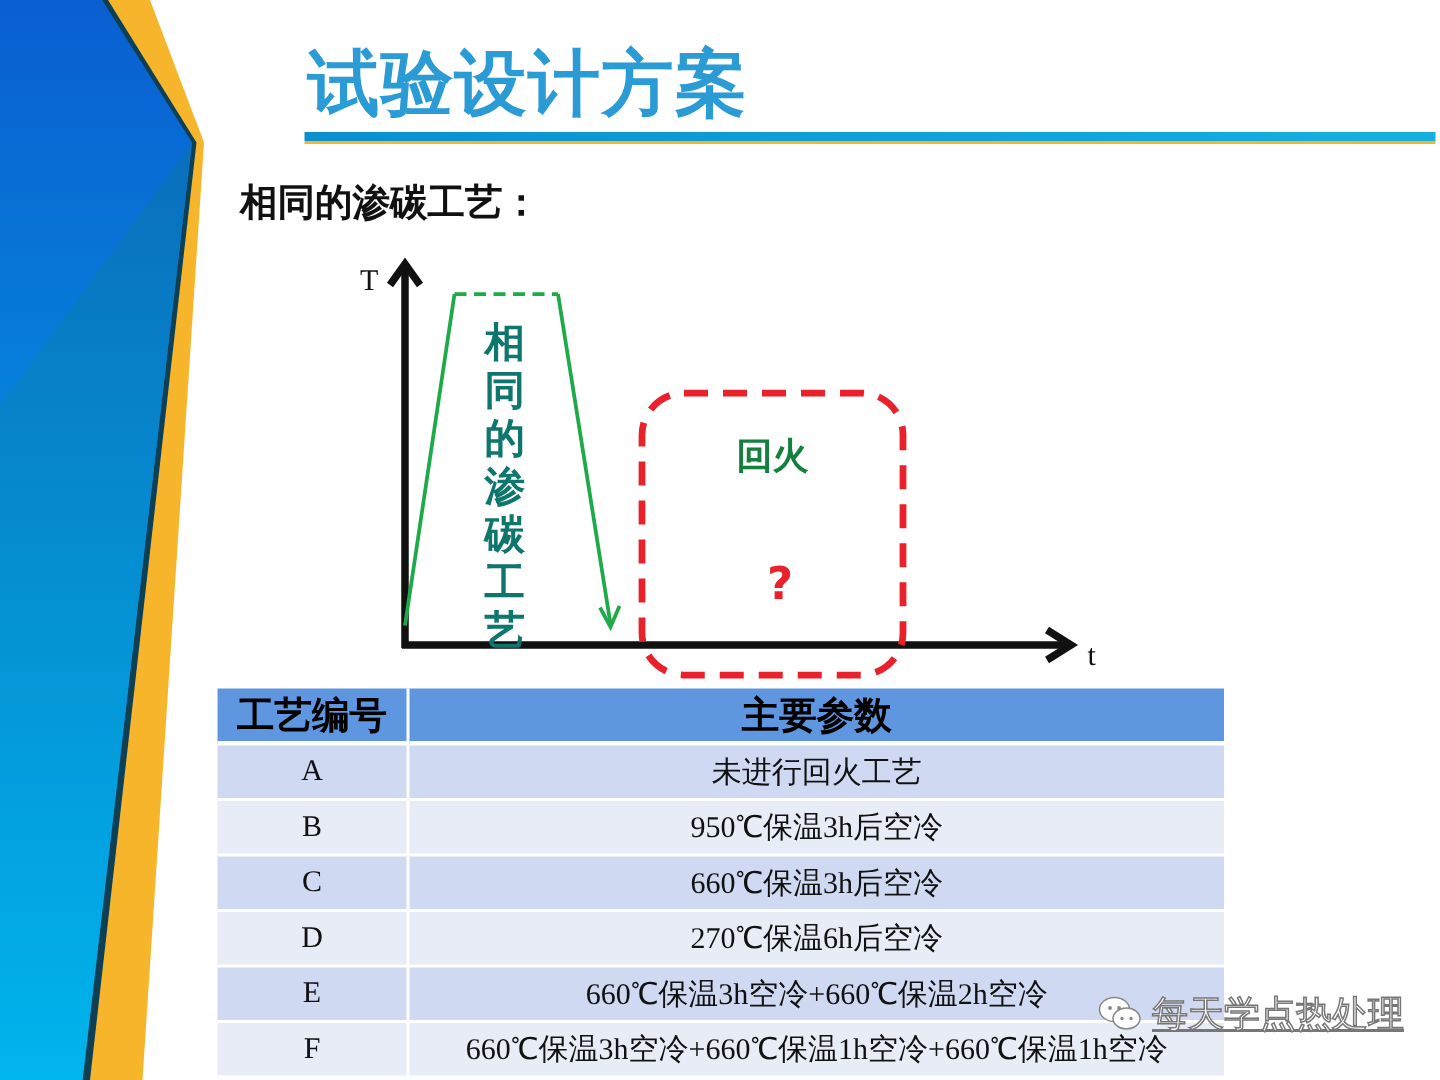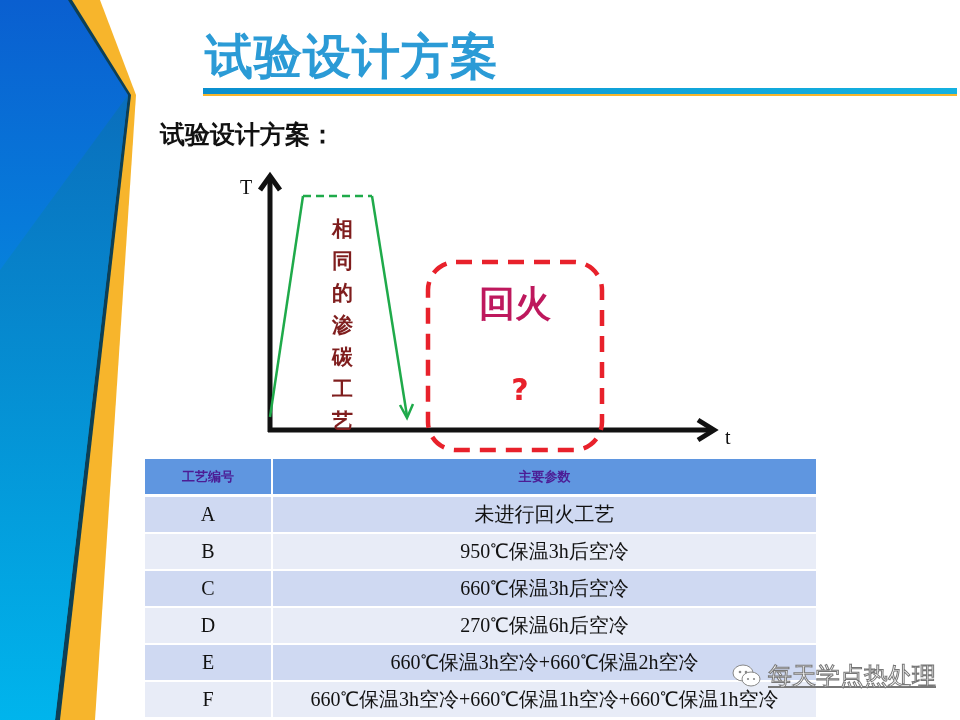--- a/index.html
+++ b/index.html
@@ -3,25 +3,25 @@
 <meta charset="utf-8">
 <style>
   html, body { margin:0; padding:0; }
   body { width:960px; height:720px; position:relative; overflow:hidden; background:#ffffff; font-family:"DejaVu Sans", sans-serif; }
   .deco { position:absolute; left:0; top:0; width:140px; height:720px; }
   .title { position:absolute; left:205px; top:26px; font-size:48px; font-weight:bold; color:#2b9bd6; letter-spacing:1px; line-height:60px; }
   .title-rule { position:absolute; left:203px; top:88px; width:754px; height:6px; background:linear-gradient(90deg,#0a8fcf,#14b1e0); }
   .title-rule2 { position:absolute; left:203px; top:94px; width:754px; height:2px; background:#f7b52c; }
   .subtitle { position:absolute; left:160px; top:118px; font-size:25px; font-weight:bold; color:#111; }
   .axis-label { position:absolute; font-family:"Liberation Serif", serif; font-size:20px; color:#111; }
-  .vert-text { position:absolute; left:323px; top:213px; width:30px; font-size:21px; font-weight:bold; color:#7f1d1d; line-height:32px; text-align:right; }
-  .temper-text { position:absolute; left:470px; top:282px; width:90px; font-size:36px; font-weight:bold; color:#be185d; line-height:44px; text-align:center; }
+  .vert-text { position:absolute; left:323px; top:213px; width:30px; font-size:27px; font-weight:bold; color:#0f766e; line-height:32px; text-align:left; }
+  .temper-text { position:absolute; left:470px; top:282px; width:90px; font-size:24px; font-weight:bold; color:#15803d; line-height:44px; text-align:center; }
   .temper-q { position:absolute; left:500px; top:372px; width:40px; text-align:center; font-size:30px; font-weight:bold; color:#e8212b; }
   table { position:absolute; left:145px; top:459px; width:671px; border-collapse:collapse; font-family:"Liberation Serif", serif; }
-  th { background:#5f96e0; color:#4c1d95; font-family:Liberation Sans, sans-serif; font-weight:bold; font-size:13px; height:33px; border-right:2px solid #fff; border-bottom:3px solid #fff; }
+  th { background:#5f96e0; color:#000000; font-family:Liberation Sans, sans-serif; font-weight:bold; font-size:25px; height:33px; border-right:2px solid #fff; border-bottom:3px solid #fff; }
   td { height:33px; font-size:20px; color:#111; text-align:center; border-right:2px solid #fff; border-bottom:2px solid #fff; }
   th:last-child, td:last-child { border-right:none; }
   tr.odd td { background:#cfd9f2; }
   tr.even td { background:#e8ecf7; }
   .col1 { width:124px; }
   .watermark { position:absolute; left:732px; top:660px; font-size:24px; color:#fff; -webkit-text-stroke:1px #777; display:flex; align-items:center; gap:6px;text-decoration:underline; }
   .wm-icon { width:30px; height:24px; position:relative; }
 </style>
 </head>
 <body>
@@ -40,21 +40,21 @@
   <polygon points="0,0 100,0 136,95 95,720 0,720" fill="#f7b52c"></polygon>
   <polygon points="0,0 72,0 131,95 60,720 0,720" fill="#0d3f55"></polygon>
   <polygon points="0,0 68,0 128,95 55,720 0,720" fill="url(#g1)"></polygon>
   <polygon points="0,270 128,95 55,720 0,720" fill="url(#g2)" opacity="0.85"></polygon>
 </svg>
 
 <div class="title">试验设计方案</div>
 <div class="title-rule"></div>
 <div class="title-rule2"></div>
 
-<div class="subtitle">试验设计方案：</div>
+<div class="subtitle">相同的渗碳工艺：</div>
 
 <svg style="position:absolute;left:0;top:0" width="960" height="720">
 
   <line x1="270" y1="432" x2="270" y2="180" stroke="#111" stroke-width="5"></line>
   <polyline points="260,190 270,176 280,190" fill="none" stroke="#111" stroke-width="5"></polyline>
   <line x1="268" y1="430" x2="712" y2="430" stroke="#111" stroke-width="5"></line>
   <polyline points="698,420 714,430 698,440" fill="none" stroke="#111" stroke-width="5"></polyline>
 
   <line x1="270" y1="417" x2="303" y2="196" stroke="#1faa4a" stroke-width="2.5"></line>
   <line x1="303" y1="196" x2="372" y2="196" stroke="#1faa4a" stroke-width="2.5" stroke-dasharray="8,5"></line>

